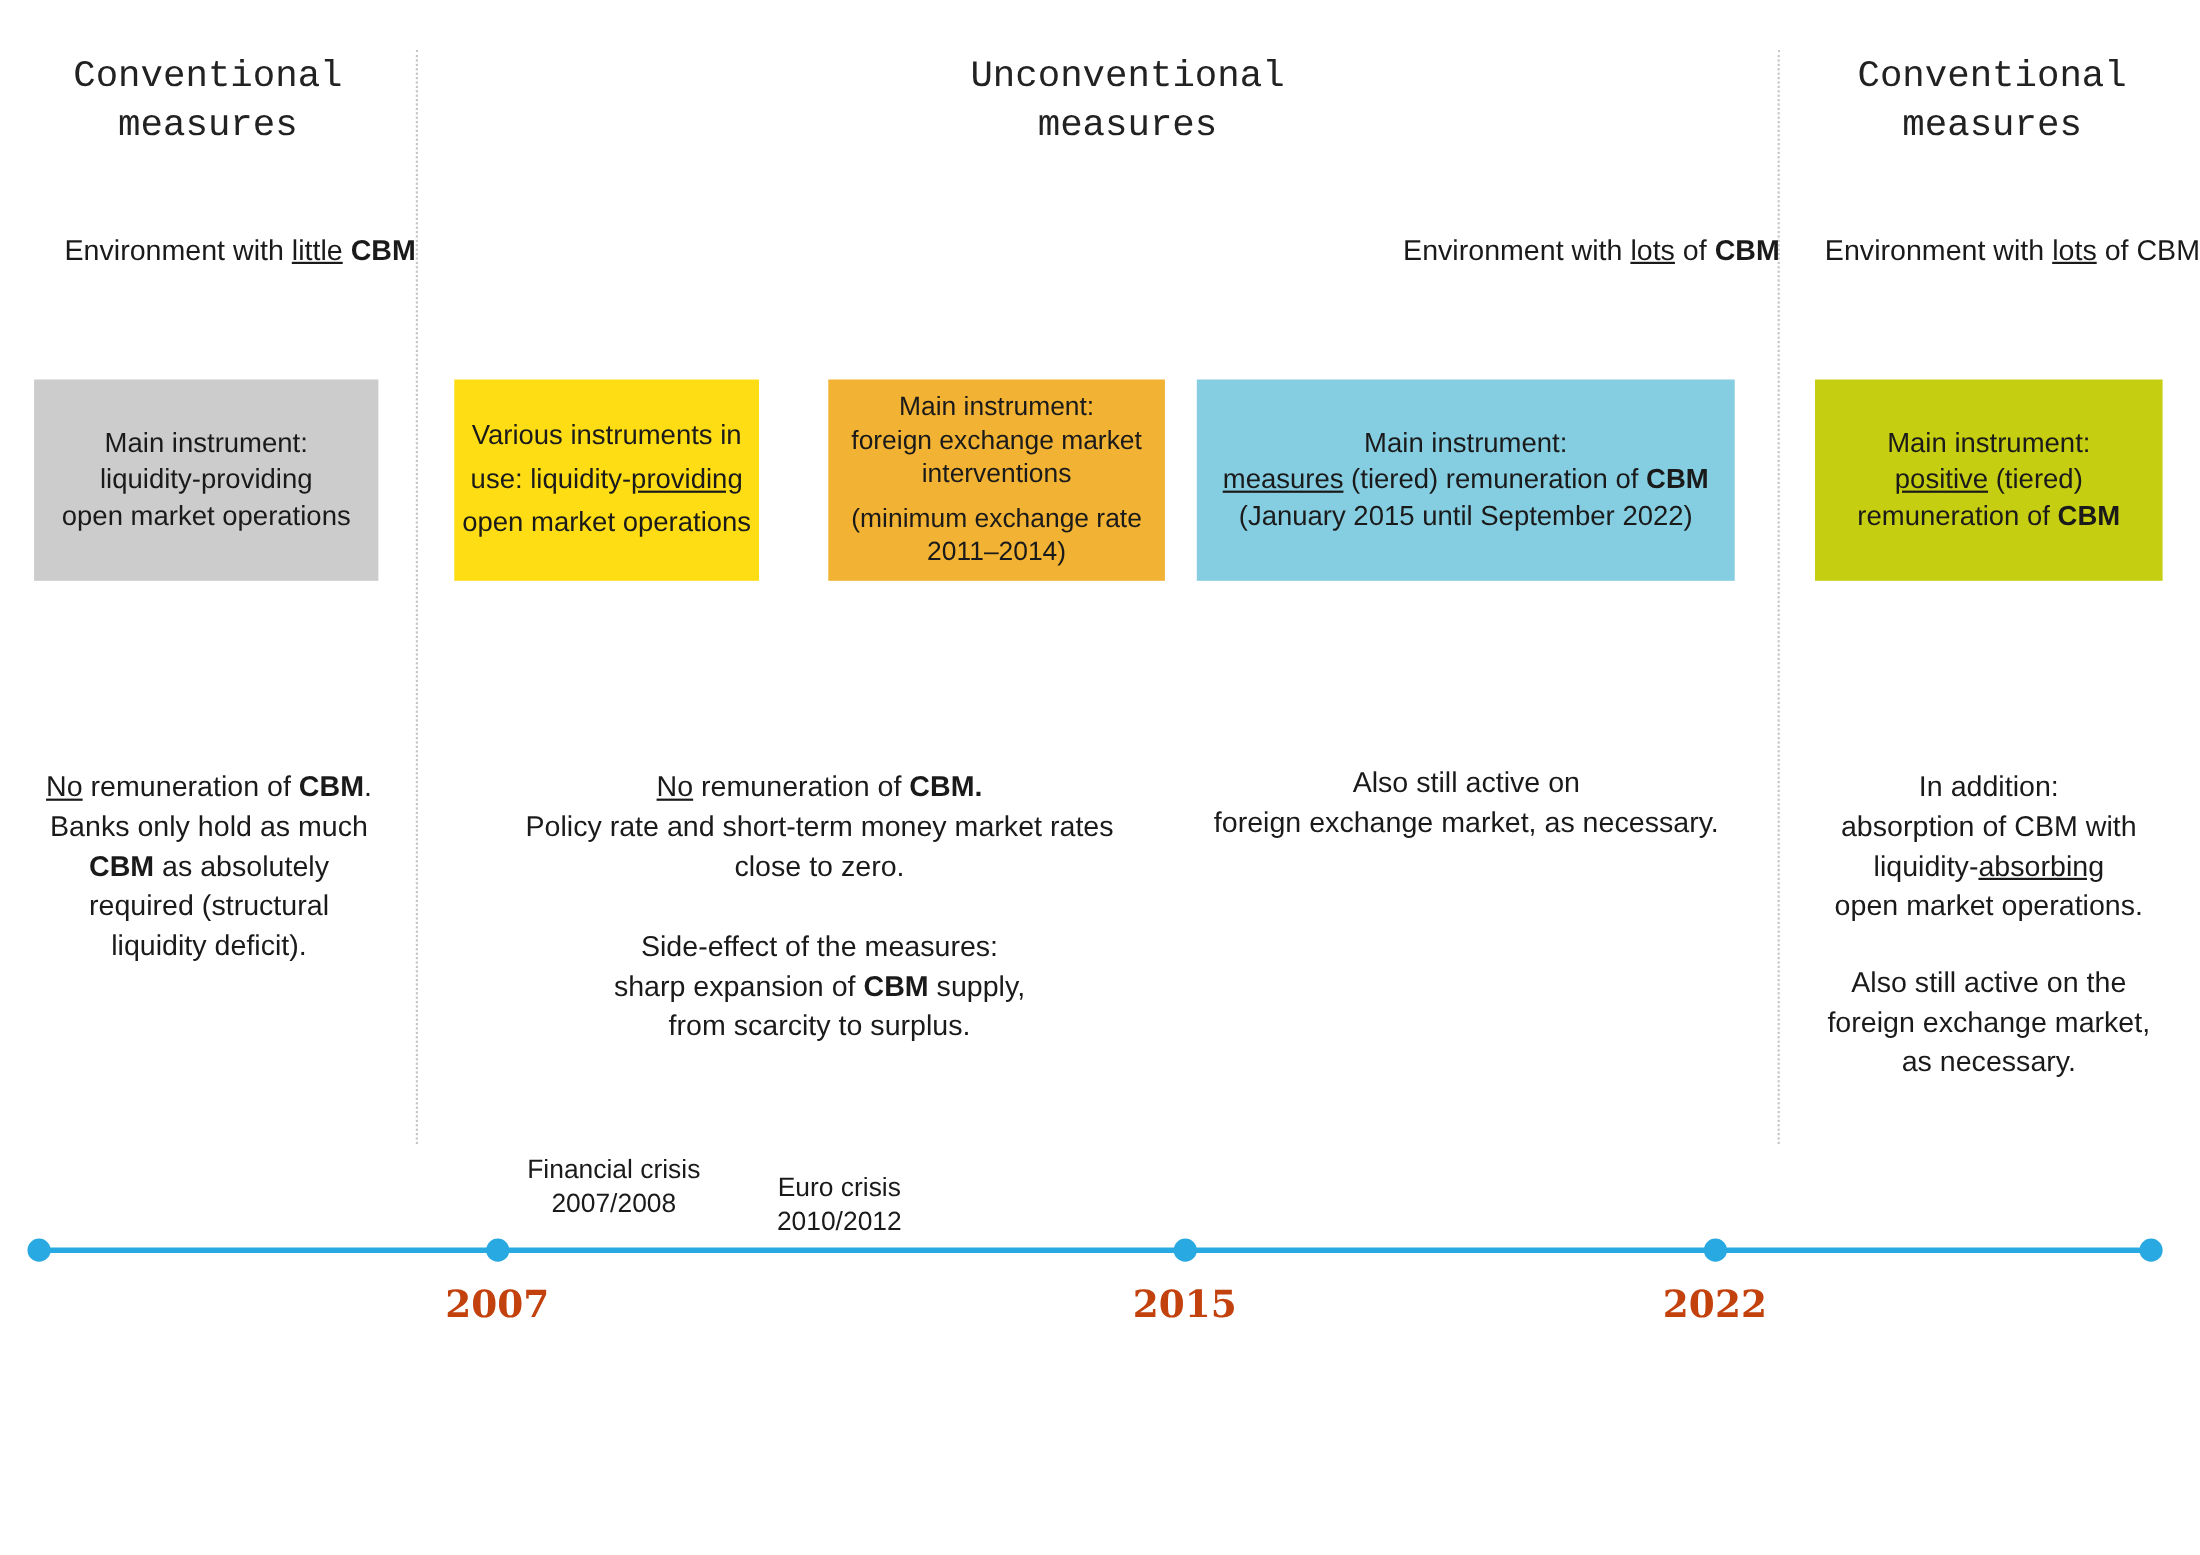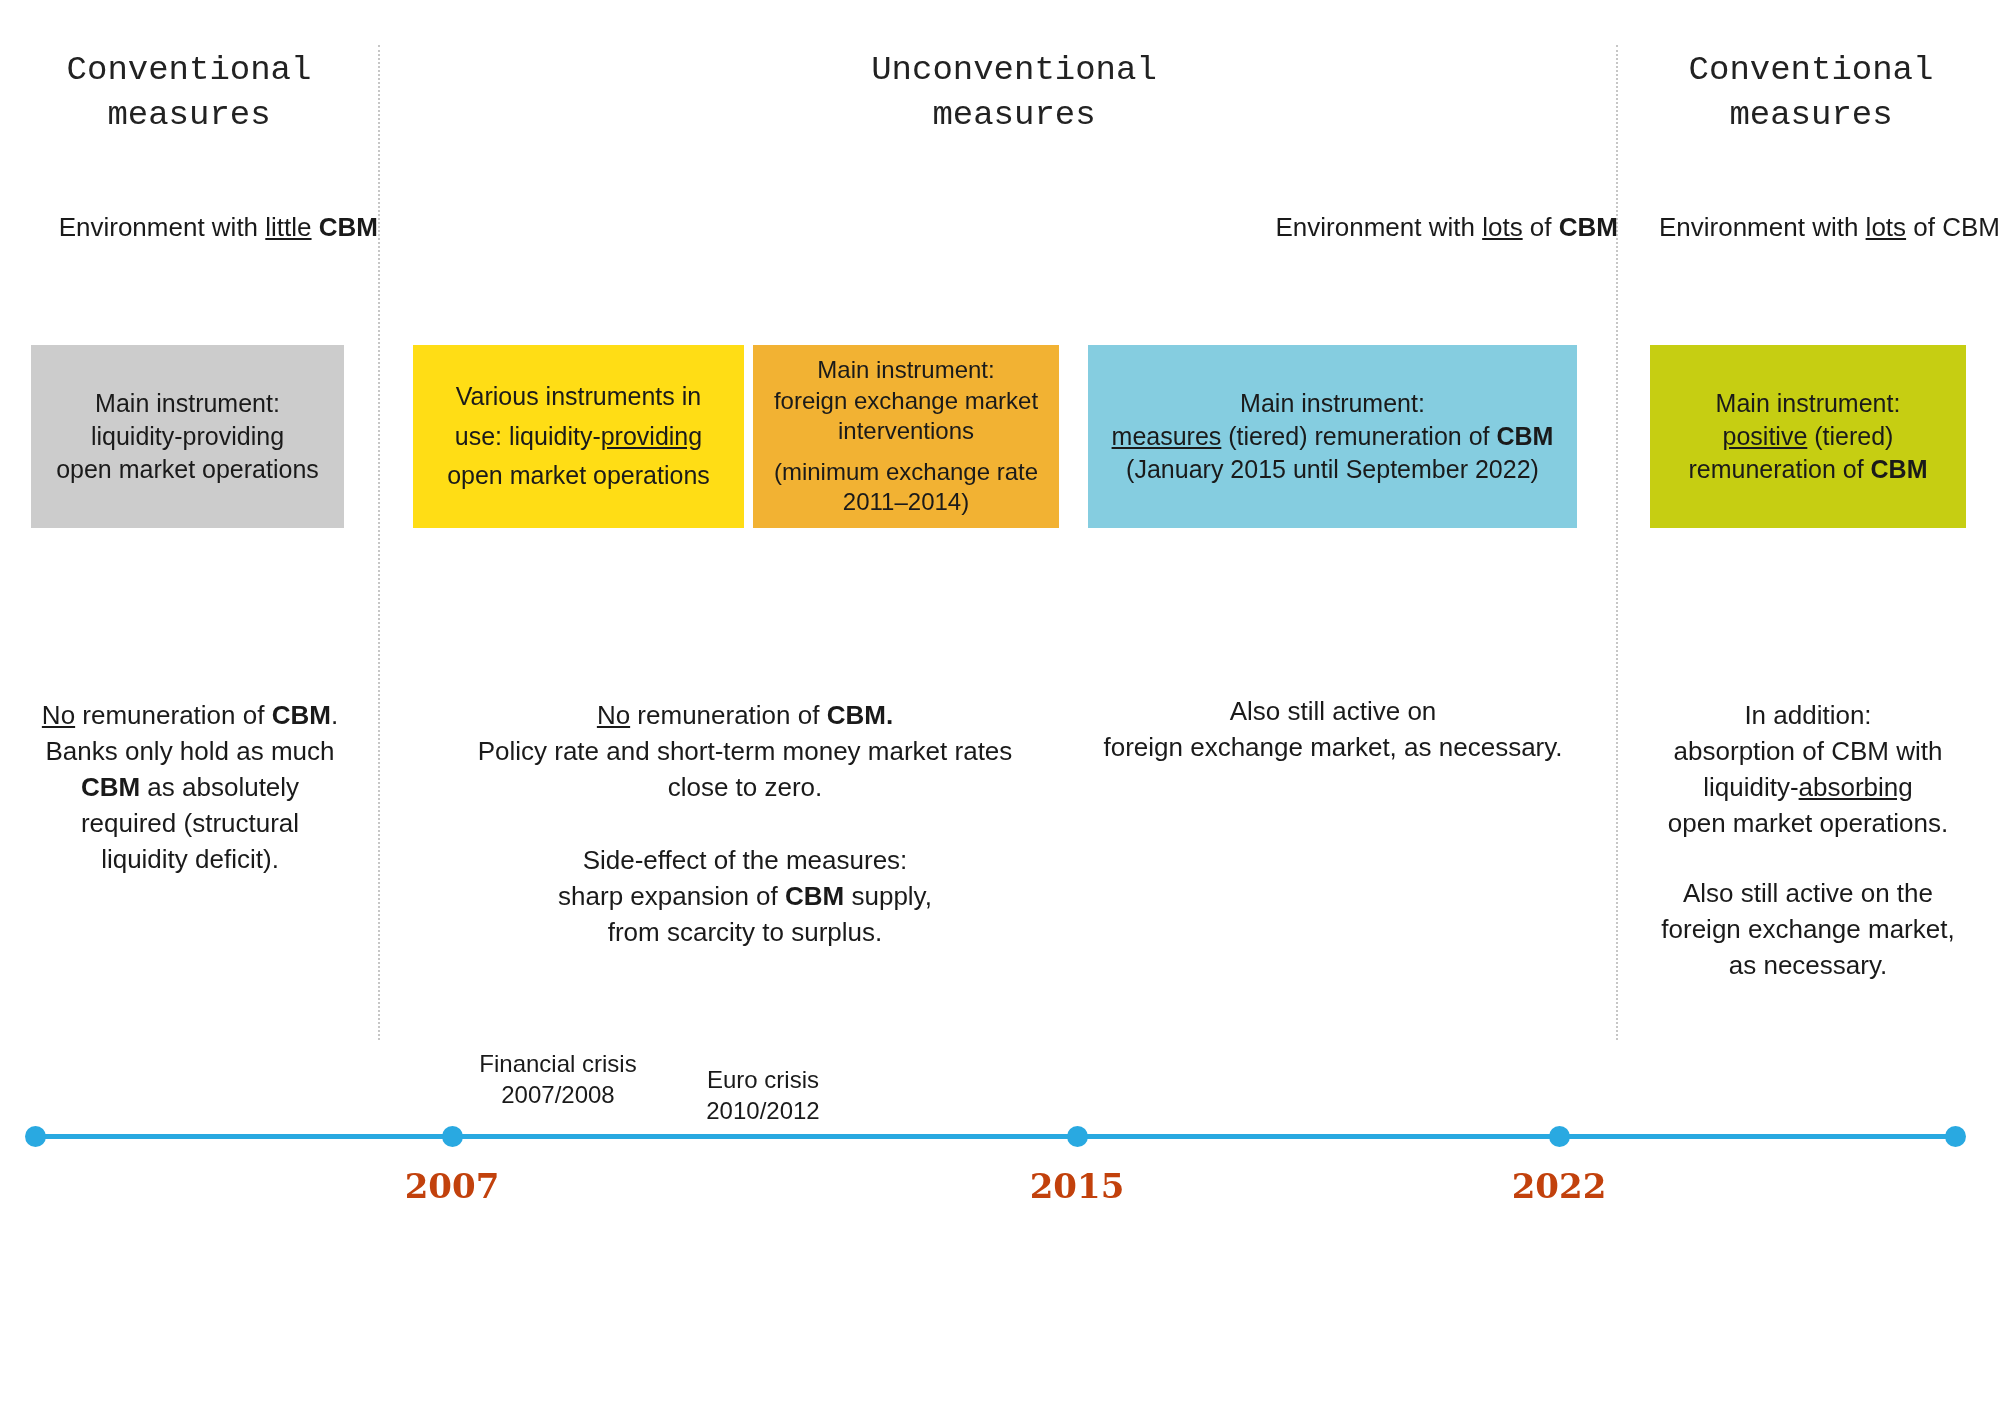--- a/index.html
+++ b/index.html
@@ -55,41 +55,41 @@
 </head>
 <body>
 
 <div id="stage">
 
   <div class="sep" style="left:378px;"></div>
   <div class="sep" style="left:1616px;"></div>
 
   <div class="header" style="left:0;width:378px;">Conventional
 measures</div>
-  <div class="header" style="left:404px;width:1220px;">Unconventional
+  <div class="header" style="left:415px;width:1220px;">Unconventional
 measures</div>
   <div class="header" style="left:1622px;width:378px;">Conventional
 measures</div>
 
   <div class="env" style="left:0;width:378px;">
       <div><span>Environment with </span><span style="text-decoration: underline;">little</span><span> </span><span style="font-weight: bold;">CBM</span></div>
     </div>
   <div class="env" style="left:398px;width:1220px;">
       <div><span>Environment with </span><span style="text-decoration: underline;">lots</span><span> of </span><span style="font-weight: bold;">CBM</span></div>
     </div>
   <div class="env" style="left:1622px;width:378px;">
       <div><span>Environment with </span><span style="text-decoration: underline;">lots</span><span> of CBM</span></div>
     </div>
 
   <div class="box" style="left: 31px; width: 313px; background: rgb(204, 204, 204);">
       <div><span>Main instrument:</span></div>
       <div><span>liquidity-providing</span></div>
       <div><span>open market operations</span></div>
     </div>
-  <div class="box airy" style="left: 413px; width: 331px; background: rgb(255, 221, 21);">
+  <div class="box airy" style="left: 413px; width: 277px; background: rgb(255, 221, 21);">
       <div><span>Various instruments in</span></div>
       <div><span>use: liquidity-</span><span style="text-decoration: underline;">providing</span></div>
       <div><span>open market operations</span></div>
     </div>
   <div class="box tight" style="left: 753px; width: 306px; background: rgb(242, 178, 51);">
       <div><span>Main instrument:</span></div>
       <div><span>foreign exchange market</span></div>
       <div><span>interventions</span></div>
       <div style="height: 0.462em;"></div>
       <div><span>(minimum exchange rate</span></div>

